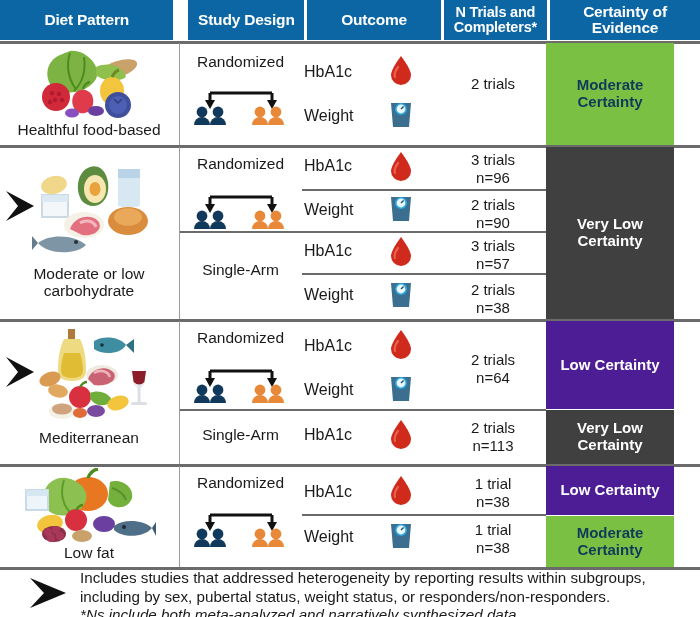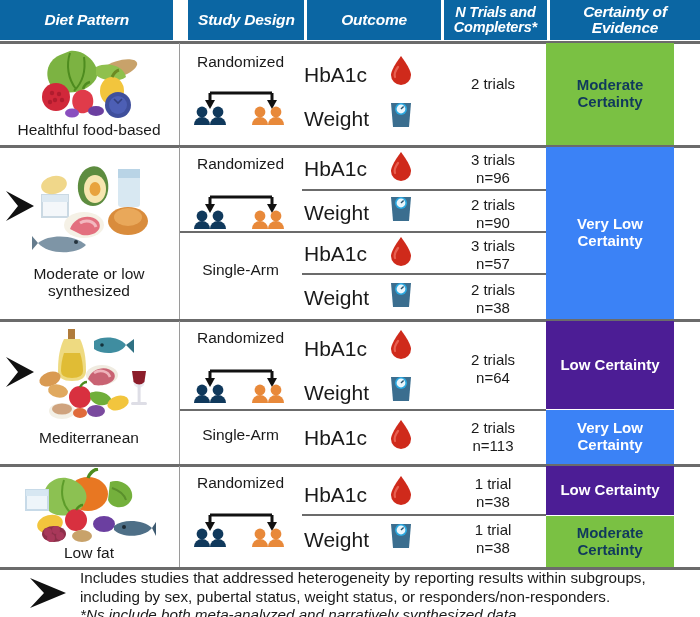--- a/index.html
+++ b/index.html
@@ -12,21 +12,21 @@
 
   
   .header{
     position:absolute;left:0;top:0;width:700px;height:40px;
     display:flex;
   }
   .hcell{
     background:#0b66a3;color:#ffffff;
     display:flex;align-items:center;justify-content:center;
     text-align:center;font-weight:bold;font-size:15.5px;line-height:1.04;
-    box-sizing:border-box;margin-right:3px;letter-spacing:-.2px;font-style:italic;
+    box-sizing:border-box;margin-right:3px;letter-spacing:-.2px;
   }
   .hcell:last-child{margin-right:0;}
   .h1{width:178px;}
   .h2{width:119px;margin-left:12px;}
   .h3{width:137px;text-align:center;}
   .h4{width:106px;font-size:14.5px;}
   .h5{width:154px;justify-content:flex-end;}
 
   
   .body{position:absolute;left:0;top:41px;width:700px;height:527px;}
@@ -36,40 +36,40 @@
   .vline{position:absolute;width:1.6px;background:#9a9a9a;}
 
   
   .cert{
     position:absolute;left:546px;width:128px;
     display:flex;align-items:center;justify-content:center;
     text-align:center;font-weight:bold;font-size:15px;line-height:1.12;
     box-sizing:border-box;padding:0 4px;
   }
   .cert.mod{background:#7ac143;color:#10395c;}
-  .cert.vlow{background:#3b82f6;color:#ffffff;}
+  .cert.vlow{background:#404040;color:#ffffff;}
   .cert.low{background:#4c1d95;color:#ffffff;}
 
   
   .diet{position:absolute;left:0;width:178px;box-sizing:border-box;}
   .diet-label{
     position:absolute;left:0;width:178px;text-align:center;
     font-size:15.5px;line-height:1.12;color:#1a1a1a;
   }
   .diet-art{position:absolute;}
 
   
   .sd-label{
     position:absolute;text-align:center;font-size:15.5px;color:#1a1a1a;
     width:119px;left:181px;
   }
   .rand-icon{position:absolute;left:190px;width:102px;height:48px;}
 
   
-  .oc-label{position:absolute;left:304px;font-size:21px;color:#1a1a1a;}
+  .oc-label{position:absolute;left:304px;font-size:16px;color:#1a1a1a;}
   .oc-icon{position:absolute;}
 
   
   .n-cell{
     position:absolute;left:441px;width:104px;text-align:center;
     font-size:15px;line-height:1.18;color:#1a1a1a;
   }
 
   
   .mark-arrow{position:absolute;left:4px;width:36px;height:34px;}
@@ -197,21 +197,21 @@
         <ellipse cx="96" cy="62" rx="20" ry="14" fill="#d98c3c"></ellipse>
         <ellipse cx="96" cy="58" rx="14" ry="9" fill="#e9a85a"></ellipse>
         <ellipse cx="52" cy="66" rx="20" ry="13" fill="#f5f1e6"></ellipse>
         <path d="M38 70 C42 58 58 54 66 62 C72 70 62 78 50 76 Z" fill="#e3707f"></path>
         <path d="M48 64 C54 60 62 62 64 68" stroke="#f3b8bf" stroke-width="3" fill="none"></path>
         <path d="M6 84 C18 74 44 76 54 86 C44 96 16 96 6 84 Z" fill="#7e95a6"></path>
         <path d="M6 84 l-6 -7 l0 14 Z" fill="#657c8d"></path>
         <circle cx="44" cy="83" r="2" fill="#24323c"></circle>
         <ellipse cx="22" cy="26" rx="13" ry="9" fill="#f0d78a" transform="rotate(-12 22 26)"></ellipse>
       </svg>
-      <div class="diet-label" style="top:118px;">Moderate or low synthesized</div>
+      <div class="diet-label" style="top:118px;">Moderate or low carbohydrate</div>
     </div>
 
     <div class="subline" style="left:180px;width:366px;top:190px;height:2.2px;background:#6b6b6b;"></div>
 
     <div class="subline" style="left:302px;width:244px;top:148px;"></div>
     <div class="subline" style="left:302px;width:244px;top:232px;"></div>
 
     <div class="sd-label" style="top:114px;">Randomized</div>
     <svg class="rand-icon" style="top:140px;" viewBox="0 0 102 48">
       <path d="M20 16 H82" stroke="#111" stroke-width="3" fill="none"></path>

